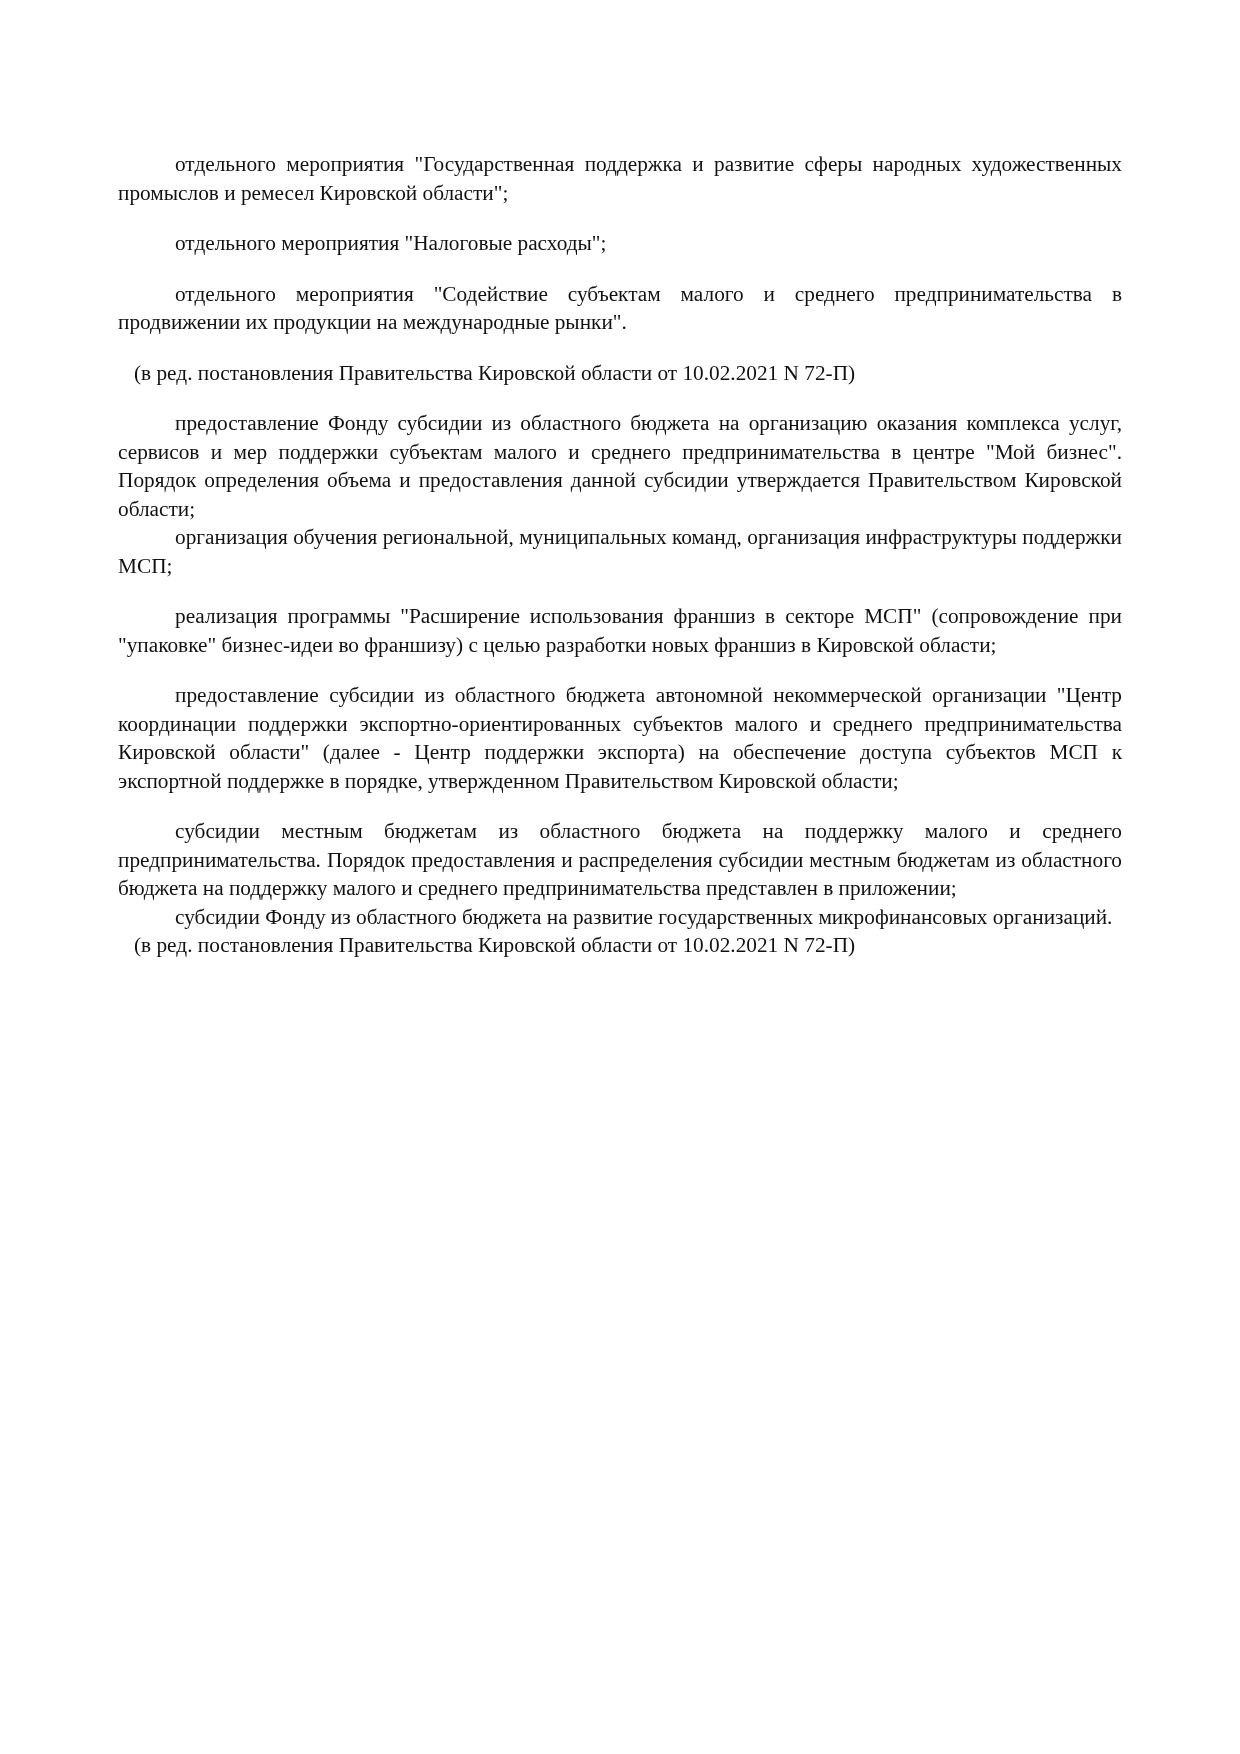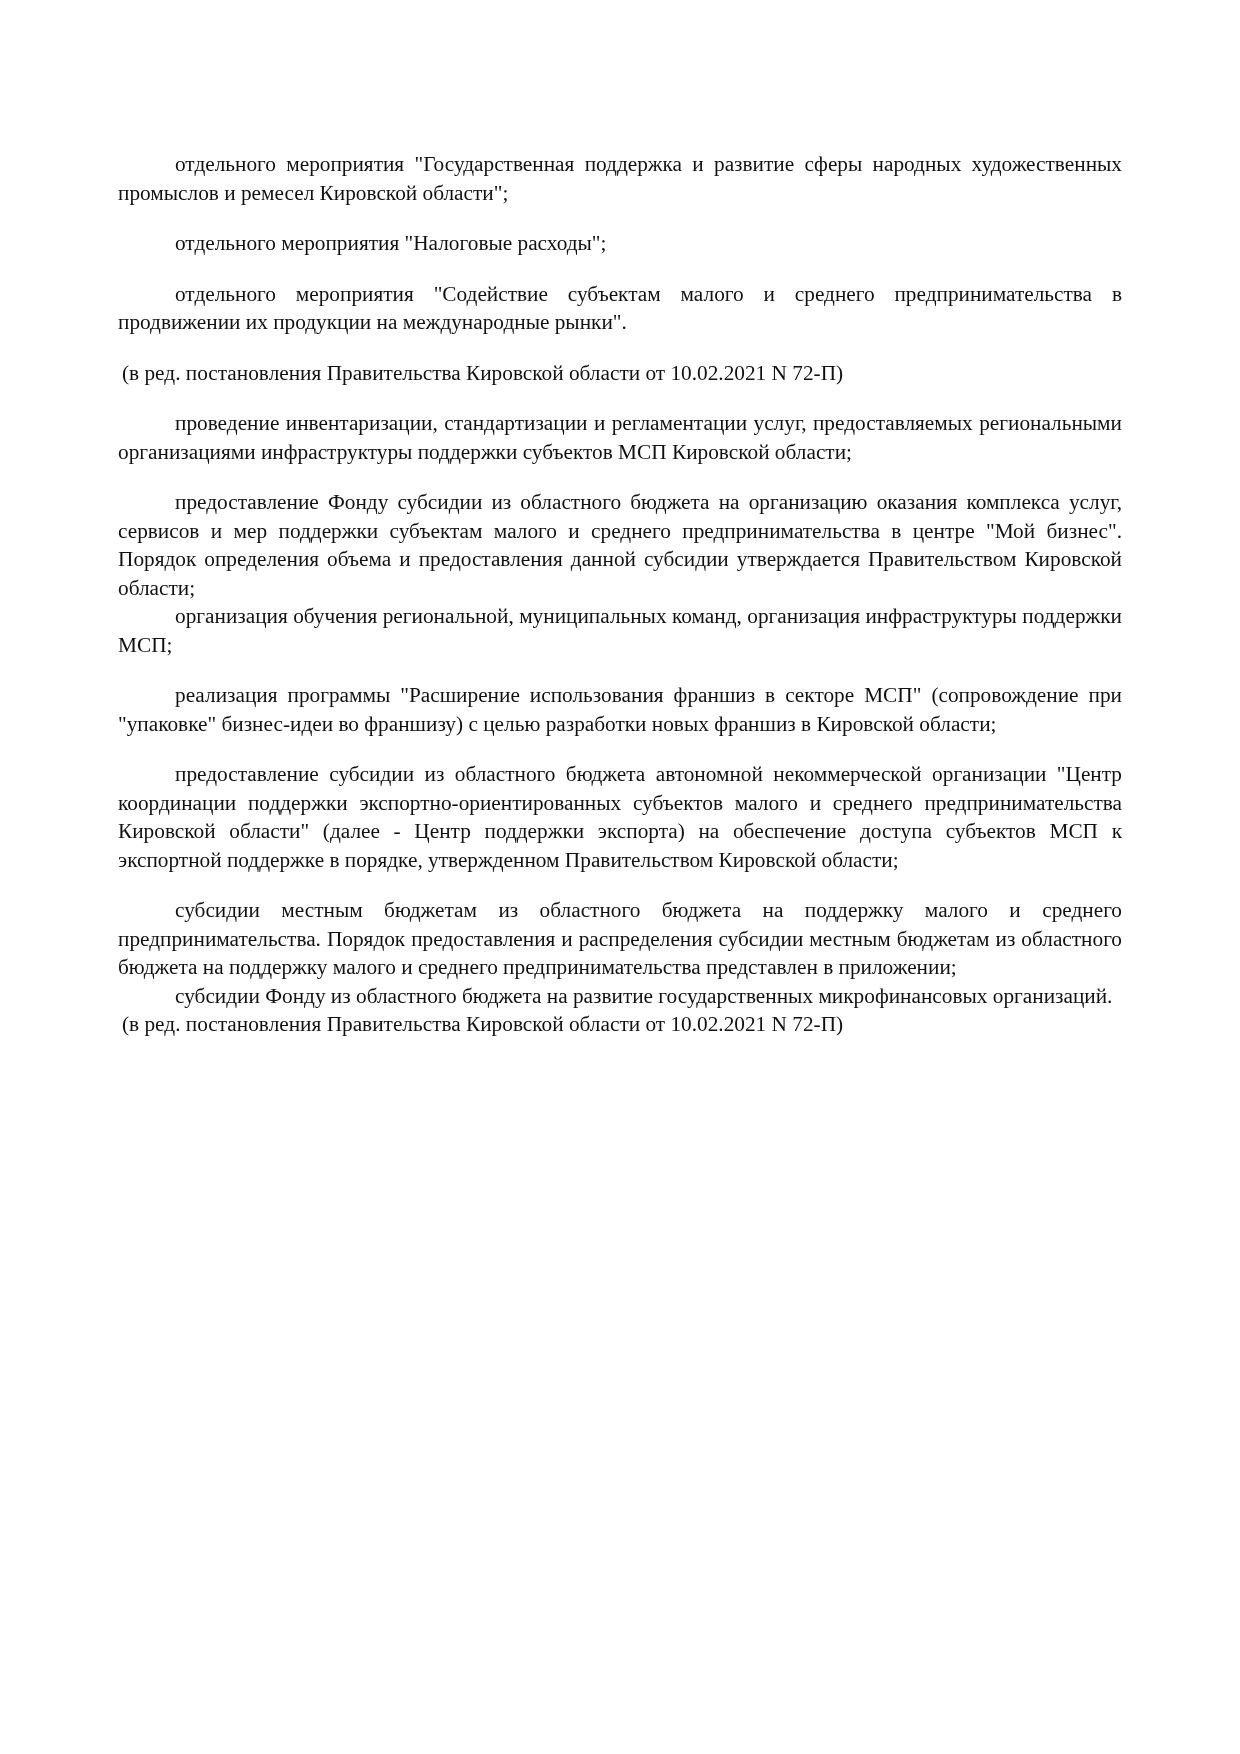--- a/index.html
+++ b/index.html
@@ -25,34 +25,33 @@
     }
     .para {
       margin: 0 0 22px 0;
       text-indent: 57px;
       text-align: justify;
     }
     .para.tight {
       margin-bottom: 0;
     }
     .amend {
-      margin: 0 0 22px 4px;
+      margin: 0 0 22px 16px;
       text-indent: 0;
       text-align: left;
     }
   </style>
 </head>
 <body>
 
 <div class="page">
   <p class="para">отдельного мероприятия "Государственная поддержка и развитие сферы народных художественных промыслов и ремесел Кировской области";</p>
   <p class="para">отдельного мероприятия "Налоговые расходы";</p>
   <p class="para">отдельного мероприятия "Содействие субъектам малого и среднего предпринимательства в продвижении их продукции на международные рынки".</p>
   <p class="amend">(в ред. постановления Правительства Кировской области от 10.02.2021 N 72-П)</p>
-  <p class="para">проведение инвентаризации, стандартизации и регламентации услуг, предоставляемых региональными организациями инфраструктуры поддержки субъектов МСП Кировской области;</p>
   <p class="para tight">предоставление Фонду субсидии из областного бюджета на организацию оказания комплекса услуг, сервисов и мер поддержки субъектам малого и среднего предпринимательства в центре "Мой бизнес". Порядок определения объема и предоставления данной субсидии утверждается Правительством Кировской области;</p>
   <p class="para">организация обучения региональной, муниципальных команд, организация инфраструктуры поддержки МСП;</p>
   <p class="para">реализация программы "Расширение использования франшиз в секторе МСП" (сопровождение при "упаковке" бизнес-идеи во франшизу) с целью разработки новых франшиз в Кировской области;</p>
   <p class="para">предоставление субсидии из областного бюджета автономной некоммерческой организации "Центр координации поддержки экспортно-ориентированных субъектов малого и среднего предпринимательства Кировской области" (далее - Центр поддержки экспорта) на обеспечение доступа субъектов МСП к экспортной поддержке в порядке, утвержденном Правительством Кировской области;</p>
   <p class="para tight">субсидии местным бюджетам из областного бюджета на поддержку малого и среднего предпринимательства. Порядок предоставления и распределения субсидии местным бюджетам из областного бюджета на поддержку малого и среднего предпринимательства представлен в приложении;</p>
   <p class="para tight">субсидии Фонду из областного бюджета на развитие государственных микрофинансовых организаций.</p>
   <p class="amend">(в ред. постановления Правительства Кировской области от 10.02.2021 N 72-П)</p>
 </div>
 
 </body></html>

